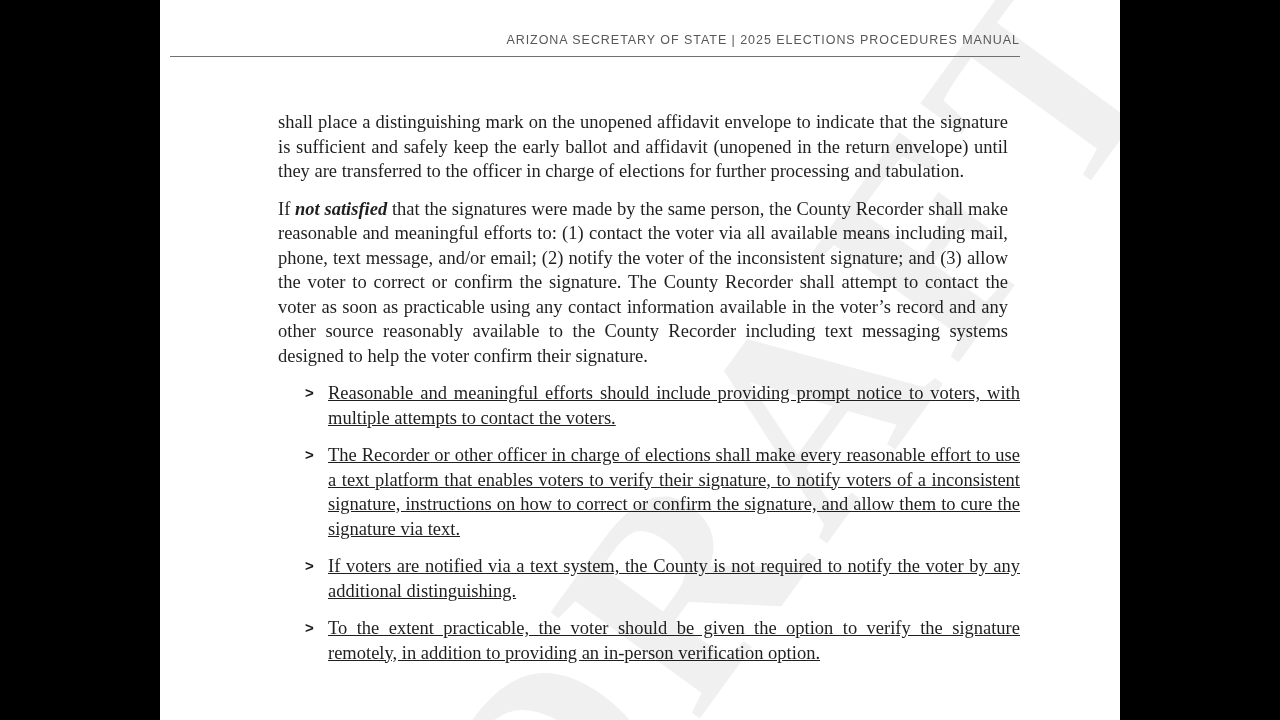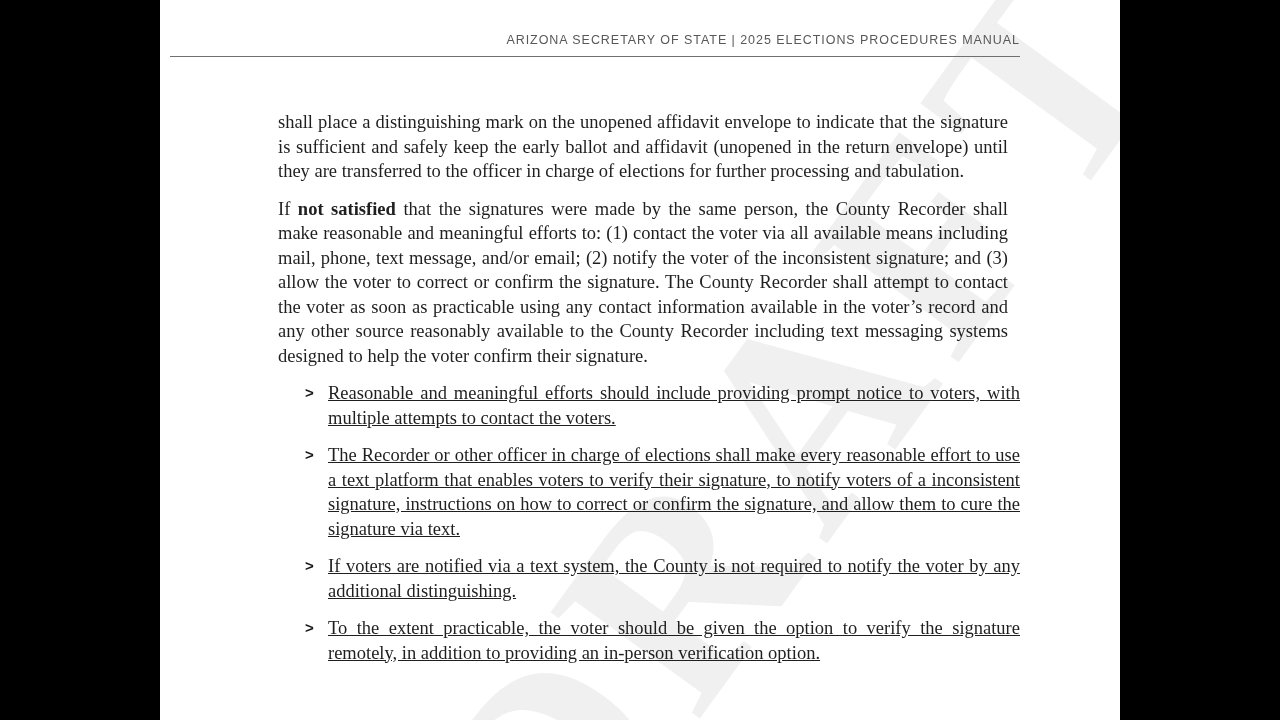--- a/index.html
+++ b/index.html
@@ -57,21 +57,21 @@
     left: 118px; top: 110px;
     width: 742px;
     font-size: 18.5px;
     line-height: 24.5px;
     color: #1f1f1f;
   }
   .content p {
     margin: 0 12px 13px 0;
     text-align: justify;
   }
-  .content strong { font-weight: bold; }
+  .content strong { font-weight: bold; font-style: italic; }
   .bullet-row {
     display: flex;
     margin: 0 0 13px 0;
   }
   .bullet-marker {
     flex: 0 0 50px;
     box-sizing: border-box;
     padding-left: 27px;
     font-family: "Liberation Sans", sans-serif;
     font-weight: bold;

